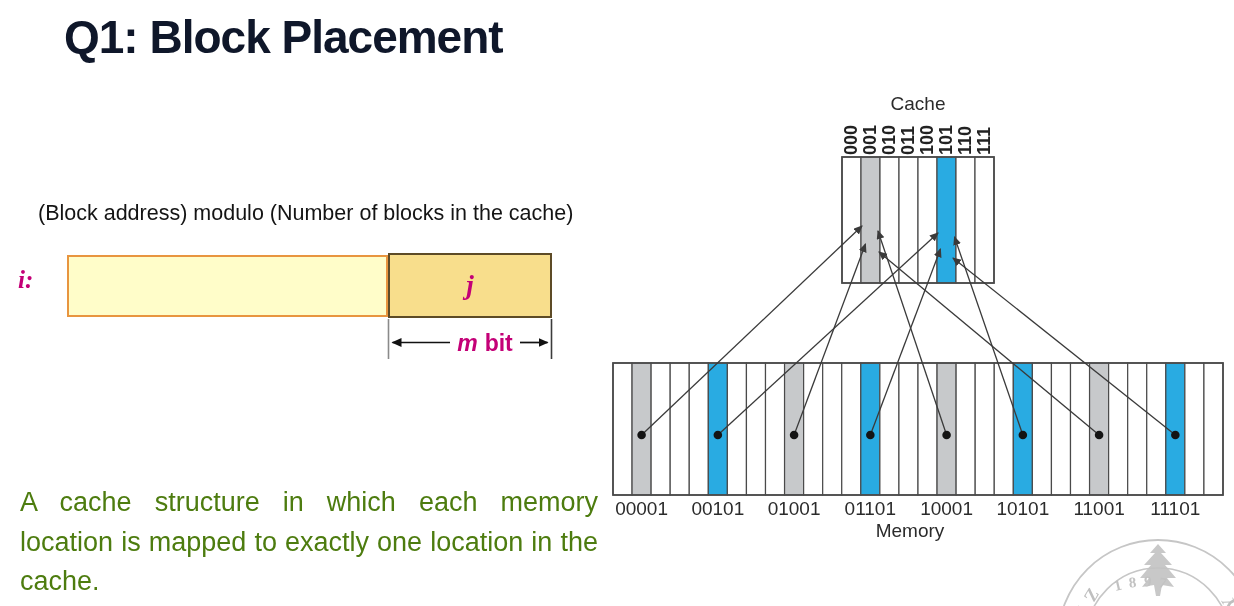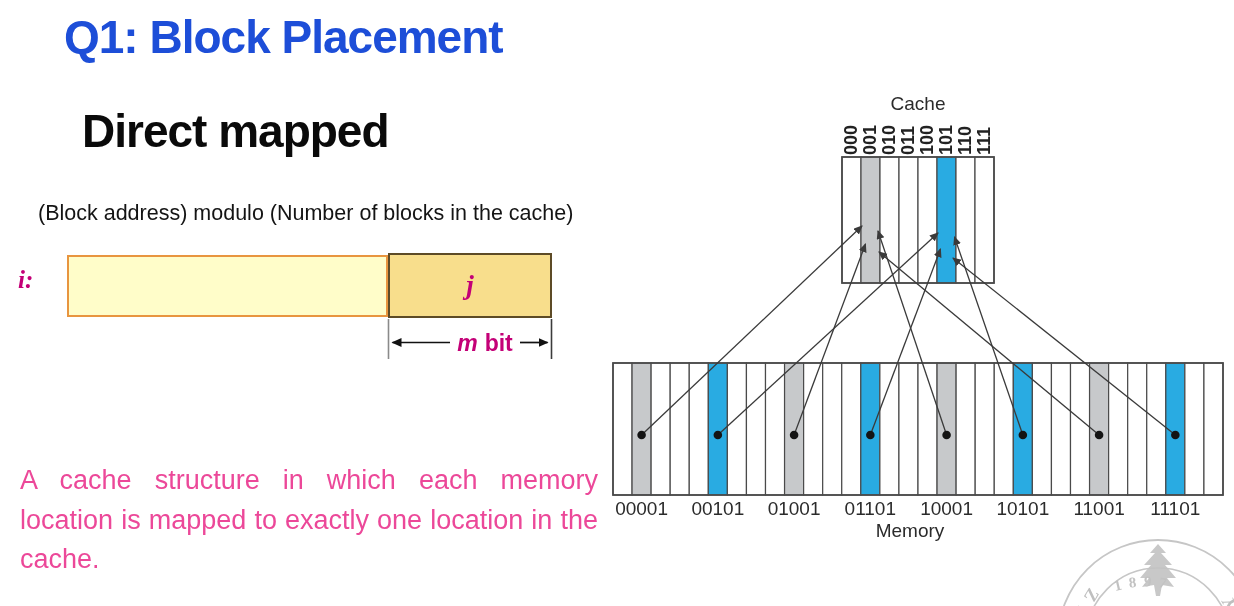--- a/index.html
+++ b/index.html
@@ -1,43 +1,42 @@
 <!DOCTYPE html>
 <html><head>
 <meta charset="utf-8">
 <style>
   html,body{margin:0;padding:0;background:#fff;}
   .page{position:relative;width:1234px;height:606px;background:#ffffff;overflow:hidden;
         font-family:"Liberation Sans",sans-serif;color:#111;}
   .abs{position:absolute;}
-  .slide-title{left:64px;top:10px;font-size:46px;font-weight:bold;letter-spacing:-1px;color:#1d4ed8;white-space:nowrap;}
+  .slide-title{left:64px;top:10px;font-size:46px;font-weight:bold;letter-spacing:-1px;color:#0f172a;white-space:nowrap;}
   .slide-subtitle{left:82px;top:104px;font-size:46px;font-weight:bold;letter-spacing:-1px;color:#0a0a0a;white-space:nowrap;}
   .formula{left:38px;top:201px;font-size:21.5px;color:#141414;white-space:nowrap;}
   .row-label{left:18px;top:266px;font-size:25px;font-family:"Liberation Serif",serif;
              font-style:italic;font-weight:bold;}
   .tag-box{left:67px;top:255px;width:321px;height:62px;box-sizing:border-box;border:2px solid;}
   .index-box{left:388px;top:253px;width:164px;height:65px;box-sizing:border-box;border:2px solid;
              display:flex;align-items:center;justify-content:center;}
   .index-box .j{font-size:27px;font-family:"Liberation Serif",serif;font-style:italic;font-weight:bold;}
-  .description{left:20px;top:461px;width:578px;font-size:27px;line-height:39.5px;
-               text-align:justify;color:#ec4899;}
+  .description{left:20px;top:483px;width:578px;font-size:27px;line-height:39.5px;
+               text-align:justify;color:#4d7c0f;}
   svg text{font-family:"Liberation Sans",sans-serif;}
   .diagram-caption{font-size:19px;fill:#2b2b2b;}
   .mem-label{font-size:19px;fill:#2b2b2b;}
   .cache-idx{font-size:18px;font-weight:bold;fill:#222;}
   .wm-ring-text{font-family:"Liberation Serif",serif;font-weight:bold;font-size:18px;letter-spacing:9px;}
   .wm-year{font-family:"Liberation Serif",serif;font-weight:bold;font-size:15px;letter-spacing:7px;}
 </style>
 </head>
 <body>
 
 <div class="page">
 
   <div class="abs slide-title">Q1: Block Placement</div>
-  <div class="abs slide-subtitle">Direct mapped</div>
   <div class="abs formula">(Block address) modulo (Number of blocks in the cache)</div>
 
   <div class="abs row-label" id="row-label" style="color: rgb(196, 0, 119);">i:</div>
   <div class="abs tag-box" id="tag-box" style="background: rgb(255, 253, 201); border-color: rgb(232, 149, 63);"></div>
   <div class="abs index-box" id="index-box" style="background: rgb(248, 222, 140); border-color: rgb(93, 75, 38);">
     <span class="j" id="j-label" style="color: rgb(196, 0, 119);">j</span>
   </div>
 
   <div class="abs description">A cache structure in which each memory location is mapped to exactly one location in the cache.</div>
 

